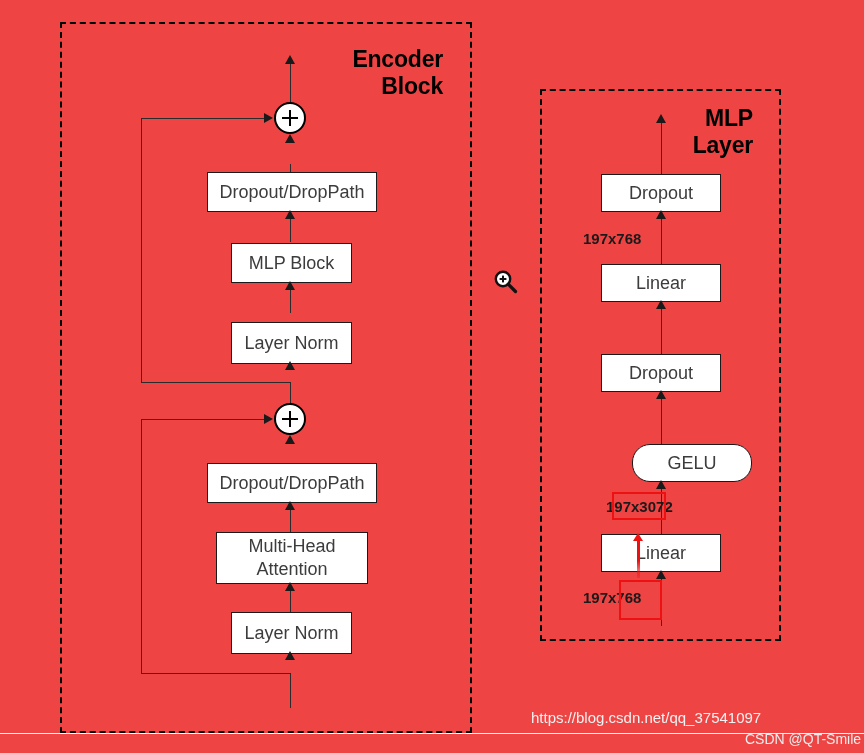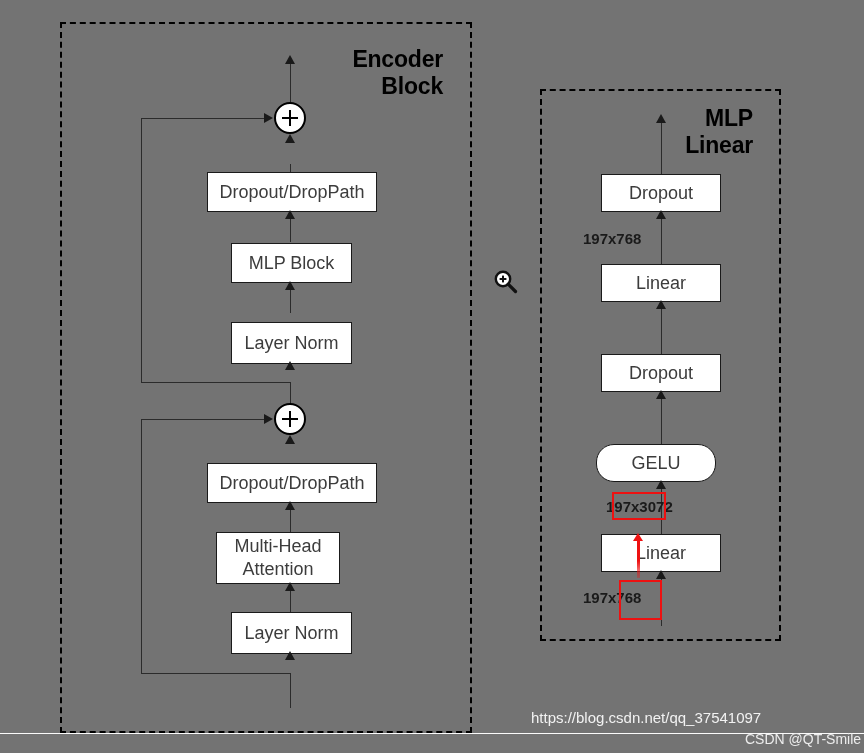--- a/index.html
+++ b/index.html
@@ -7,21 +7,21 @@
     padding: 0;
     background: #ffffff;
   }
   body {
     font-family: "Liberation Sans", sans-serif;
   }
   #canvas {
     position: relative;
     width: 864px;
     height: 753px;
-    background: #737373;
+    background: #ef4444;
     overflow: hidden;
   }
   
   .group-box {
     position: absolute;
     border: 2.5px dashed #000000;
     box-sizing: border-box;
     background: transparent;
   }
   .group-title {
@@ -207,35 +207,35 @@
   <div class="arrow-right" style="left:264px; top:413.5px;"></div>
 
   <div class="vline" style="left:290px; top:464px; height:44px;"></div>
   <div class="arrow-up" style="left:284.5px; top:435px;"></div>
 
   <div class="node" style="left:207px; top:463px; width:170px; height:40px;">Dropout/DropPath</div>
 
   <div class="vline" style="left:290px; top:509px; height:24px;"></div>
   <div class="arrow-up" style="left:284.5px; top:501px;"></div>
 
-  <div class="node" style="left:216px; top:532px; width:124px; height:52px;">Multi-Head
+  <div class="node" style="left:216px; top:532px; width:152px; height:52px;">Multi-Head
 Attention</div>
 
   <div class="vline" style="left:290px; top:591px; height:22px;"></div>
   <div class="arrow-up" style="left:284.5px; top:582px;"></div>
 
   <div class="node" style="left:231px; top:612px; width:121px; height:42px;">Layer Norm</div>
 
   <div class="vline" style="left:290px; top:673px; height:35px;"></div>
   <div class="arrow-up" style="left:284.5px; top:651px;"></div>
 
   <div class="group-box" style="left:540px; top:89px; width:241px; height:552px;"></div>
 
   <div class="group-title" style="left:620px; top:105px; width:133px;">MLP
-Linear</div>
+Layer</div>
 
   <div class="vline" style="left:661px; top:121px; height:54px;"></div>
   <div class="arrow-up" style="left:655.5px; top:114px;"></div>
 
   <div class="node" style="left:601px; top:174px; width:120px; height:38px;">Dropout</div>
 
   <div class="vline" style="left:661px; top:218px; height:46px;"></div>
   <div class="arrow-up" style="left:655.5px; top:210px;"></div>
 
   <div class="shape-label" style="left:583px; top:230px;">197x768</div>
@@ -243,21 +243,21 @@
   <div class="node" style="left:601px; top:264px; width:120px; height:38px;">Linear</div>
 
   <div class="vline" style="left:661px; top:308px; height:46px;"></div>
   <div class="arrow-up" style="left:655.5px; top:300px;"></div>
 
   <div class="node" style="left:601px; top:354px; width:120px; height:38px;">Dropout</div>
 
   <div class="vline" style="left:661px; top:398px; height:46px;"></div>
   <div class="arrow-up" style="left:655.5px; top:390px;"></div>
 
-  <div class="node" style="left:596px; top:444px; width:120px; height:38px;border-radius:18px;">GELU</div>
+  <div class="node" style="left:632px; top:444px; width:120px; height:38px;border-radius:18px;">GELU</div>
 
   <div class="vline" style="left:661px; top:488px; height:46px;"></div>
   <div class="arrow-up" style="left:655.5px; top:480px;"></div>
 
   <div class="shape-label" style="left:606px; top:498px;">197x3072</div>
 
   <div class="red-rect" style="left:612px; top:492px; width:54px; height:28px;"></div>
 
   <div class="node" style="left:601px; top:534px; width:120px; height:38px;">Linear</div>
 

